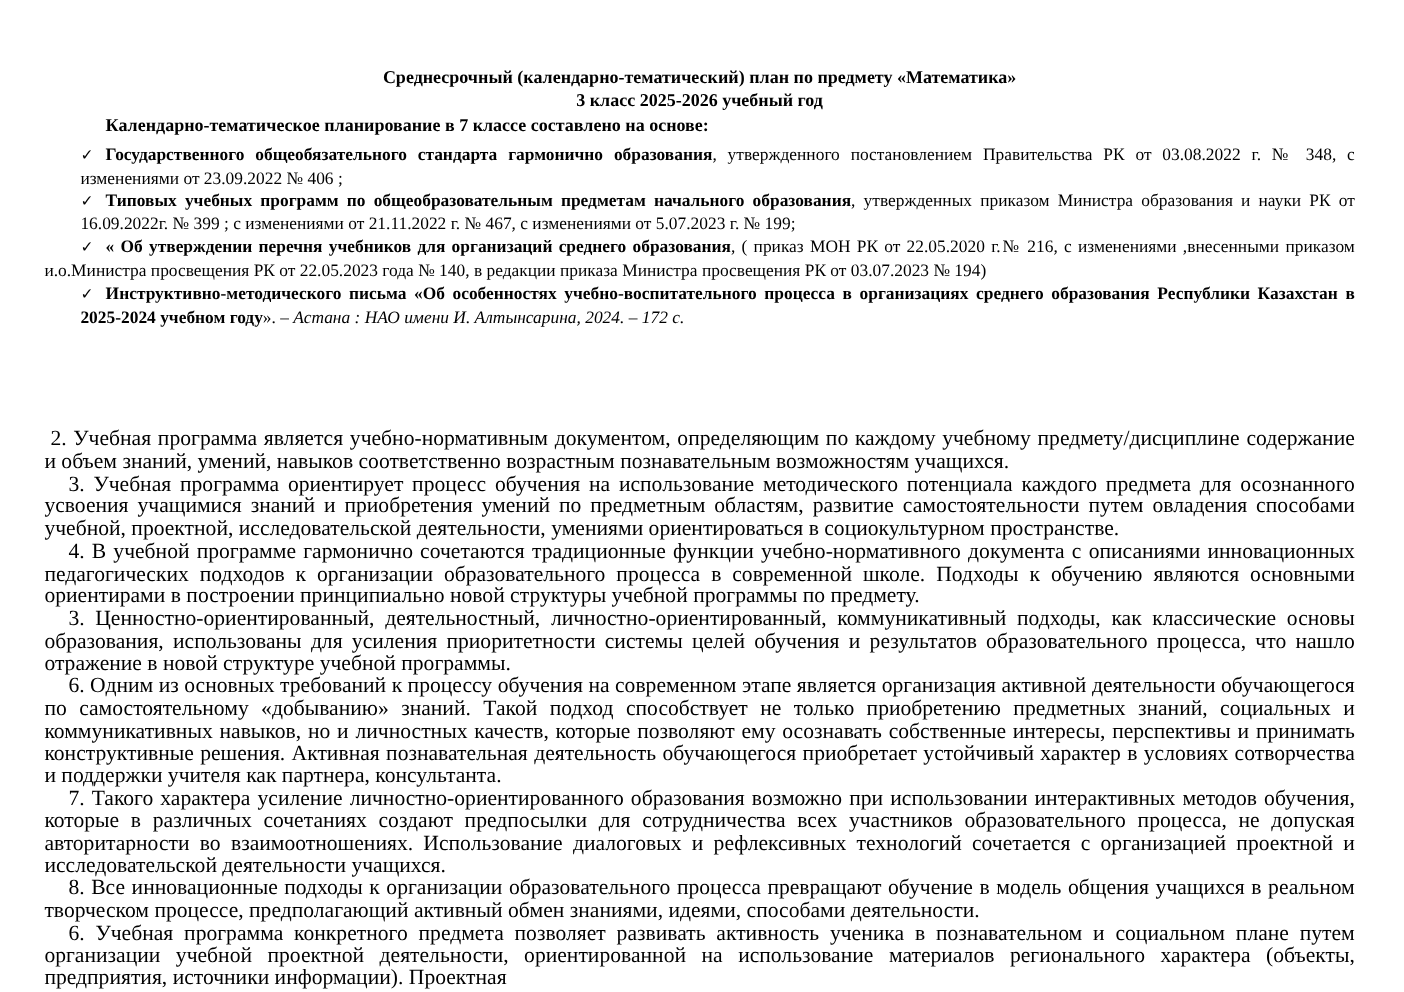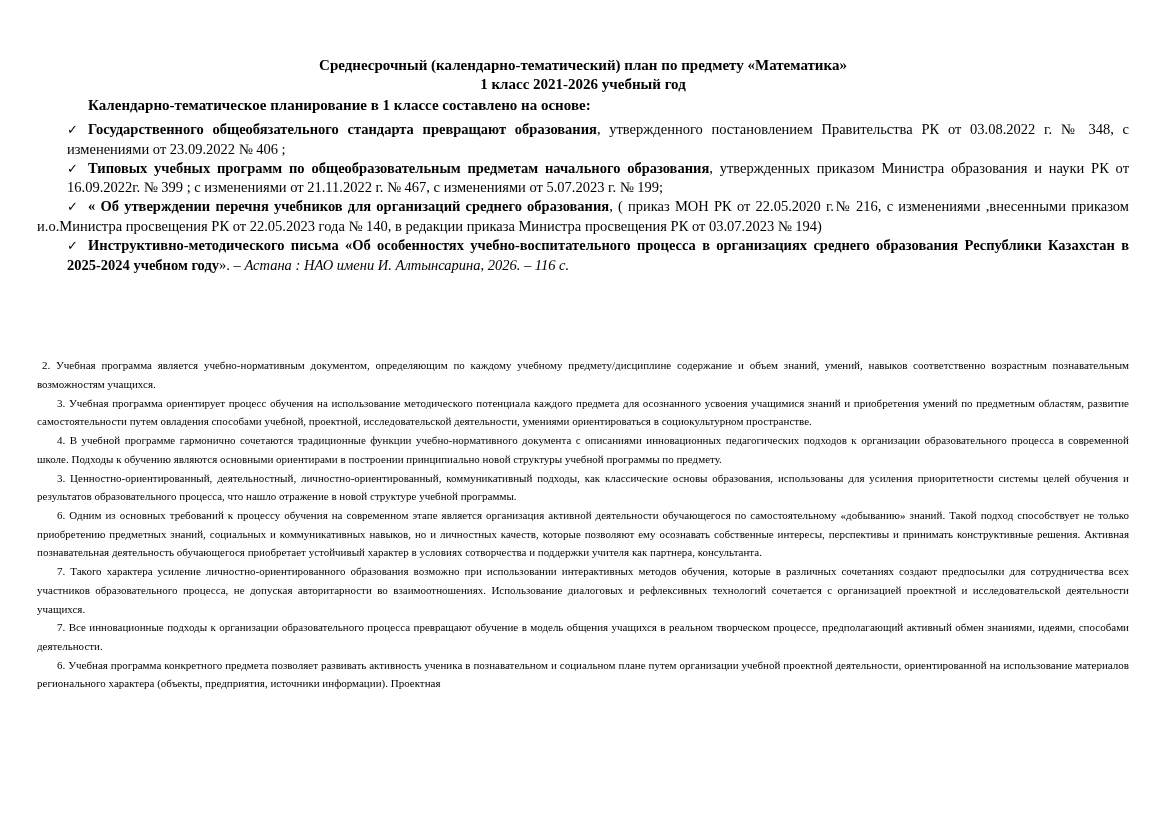--- a/index.html
+++ b/index.html
@@ -54,61 +54,61 @@
     font-weight: normal;
   }
   .bullet .b {
     font-weight: bold;
   }
   .bullet .it {
     font-style: italic;
   }
   .body-text {
     margin-top: 82px;
-    font-size: 11px;
+    font-size: 18px;
     line-height: 18.7px;
     text-align: justify;
   }
   .body-text p {
     margin: 0;
     text-indent: 20px;
   }
   .body-text p.first {
     text-indent: 5px;
   }
 </style>
 </head>
 <body>
 
 <div class="page">
   <div class="content">
 
     <div class="title-block">
       <div>Среднесрочный (календарно-тематический) план по предмету «Математика»</div>
-      <div>1 класс 2021-2026 учебный год</div>
+      <div>3 класс 2025-2026 учебный год</div>
     </div>
 
-    <div class="intro">Календарно-тематическое планирование в 1  классе составлено на основе:</div>
+    <div class="intro">Календарно-тематическое планирование в 7  классе составлено на основе:</div>
 
     <div class="bullets">
-      <div class="bullet"><span class="check">✓</span><span class="b">Государственного общеобязательного стандарта превращают образования</span><span>, утвержденного постановлением Правительства РК от 03.08.2022 г. № 348, с изменениями от 23.09.2022 № 406 ;</span></div>
+      <div class="bullet"><span class="check">✓</span><span class="b">Государственного общеобязательного стандарта гармонично образования</span><span>, утвержденного постановлением Правительства РК от 03.08.2022 г. № 348, с изменениями от 23.09.2022 № 406 ;</span></div>
 
 
       <div class="bullet"><span class="check">✓</span><span class="b">Типовых учебных программ по общеобразовательным предметам начального образования</span><span>, утвержденных приказом Министра образования и науки РК от  16.09.2022г. № 399 ; с изменениями от  21.11.2022 г. № 467, с изменениями  от 5.07.2023 г. № 199;</span></div>
 
       <div class="bullet flush"><span class="check">✓</span><span class="b">« Об утверждении перечня учебников для организаций среднего образования</span><span>, ( приказ МОН РК от 22.05.2020 г.№ 216, с изменениями ,внесенными приказом и.о.Министра просвещения РК от 22.05.2023 года № 140, в редакции приказа Министра просвещения РК от 03.07.2023 № 194)</span></div>
 
-      <div class="bullet"><span class="check">✓</span><span class="b">Инструктивно-методического письма «Об особенностях учебно-воспитательного процесса в организациях среднего образования Республики Казахстан в 2025-2024 учебном году</span><span>». </span><span class="it">– Астана : НАО имени И. Алтынсарина, 2026. – 116 с.</span></div>
+      <div class="bullet"><span class="check">✓</span><span class="b">Инструктивно-методического письма «Об особенностях учебно-воспитательного процесса в организациях среднего образования Республики Казахстан в 2025-2024 учебном году</span><span>». </span><span class="it">– Астана : НАО имени И. Алтынсарина, 2024. – 172 с.</span></div>
     </div>
 
     <div class="body-text">
       <p class="first">2. Учебная программа является учебно-нормативным документом, определяющим по каждому учебному предмету/дисциплине содержание и объем знаний, умений, навыков соответственно возрастным познавательным возможностям учащихся.</p>
       <p>3. Учебная программа ориентирует процесс обучения на использование методического потенциала каждого предмета для осознанного усвоения учащимися знаний и приобретения умений по предметным областям, развитие самостоятельности путем овладения способами учебной, проектной, исследовательской деятельности, умениями ориентироваться в социокультурном пространстве.</p>
       <p>4. В учебной программе гармонично сочетаются традиционные функции учебно-нормативного документа с описаниями инновационных педагогических подходов к организации образовательного процесса в современной школе. Подходы к обучению являются основными ориентирами в построении принципиально новой структуры учебной программы по предмету.</p>
       <p>3. Ценностно-ориентированный, деятельностный, личностно-ориентированный, коммуникативный подходы, как классические основы образования, использованы для усиления приоритетности системы целей обучения и результатов образовательного процесса, что нашло отражение в новой структуре учебной программы.</p>
       <p>6. Одним из основных требований к процессу обучения на современном этапе является организация активной деятельности обучающегося по самостоятельному «добыванию» знаний. Такой подход способствует не только приобретению предметных знаний, социальных и коммуникативных навыков, но и личностных качеств, которые позволяют ему осознавать собственные интересы, перспективы и принимать конструктивные решения. Активная познавательная деятельность обучающегося приобретает устойчивый характер в условиях сотворчества и поддержки учителя как партнера, консультанта.</p>
       <p>7. Такого характера усиление личностно-ориентированного образования возможно при использовании интерактивных методов обучения, которые в различных сочетаниях создают предпосылки для сотрудничества всех участников образовательного процесса, не допуская авторитарности во взаимоотношениях. Использование диалоговых и рефлексивных технологий сочетается с организацией проектной и исследовательской деятельности учащихся.</p>
-      <p>7. Все инновационные подходы к организации образовательного процесса превращают обучение в модель общения учащихся в реальном творческом процессе, предполагающий активный обмен знаниями, идеями, способами деятельности.</p>
+      <p>8. Все инновационные подходы к организации образовательного процесса превращают обучение в модель общения учащихся в реальном творческом процессе, предполагающий активный обмен знаниями, идеями, способами деятельности.</p>
       <p>6. Учебная программа конкретного предмета позволяет развивать активность ученика в познавательном и социальном плане путем организации учебной проектной деятельности, ориентированной на использование материалов регионального характера (объекты, предприятия, источники информации). Проектная</p>
     </div>
 
   </div>
 </div>
 
 </body></html>

